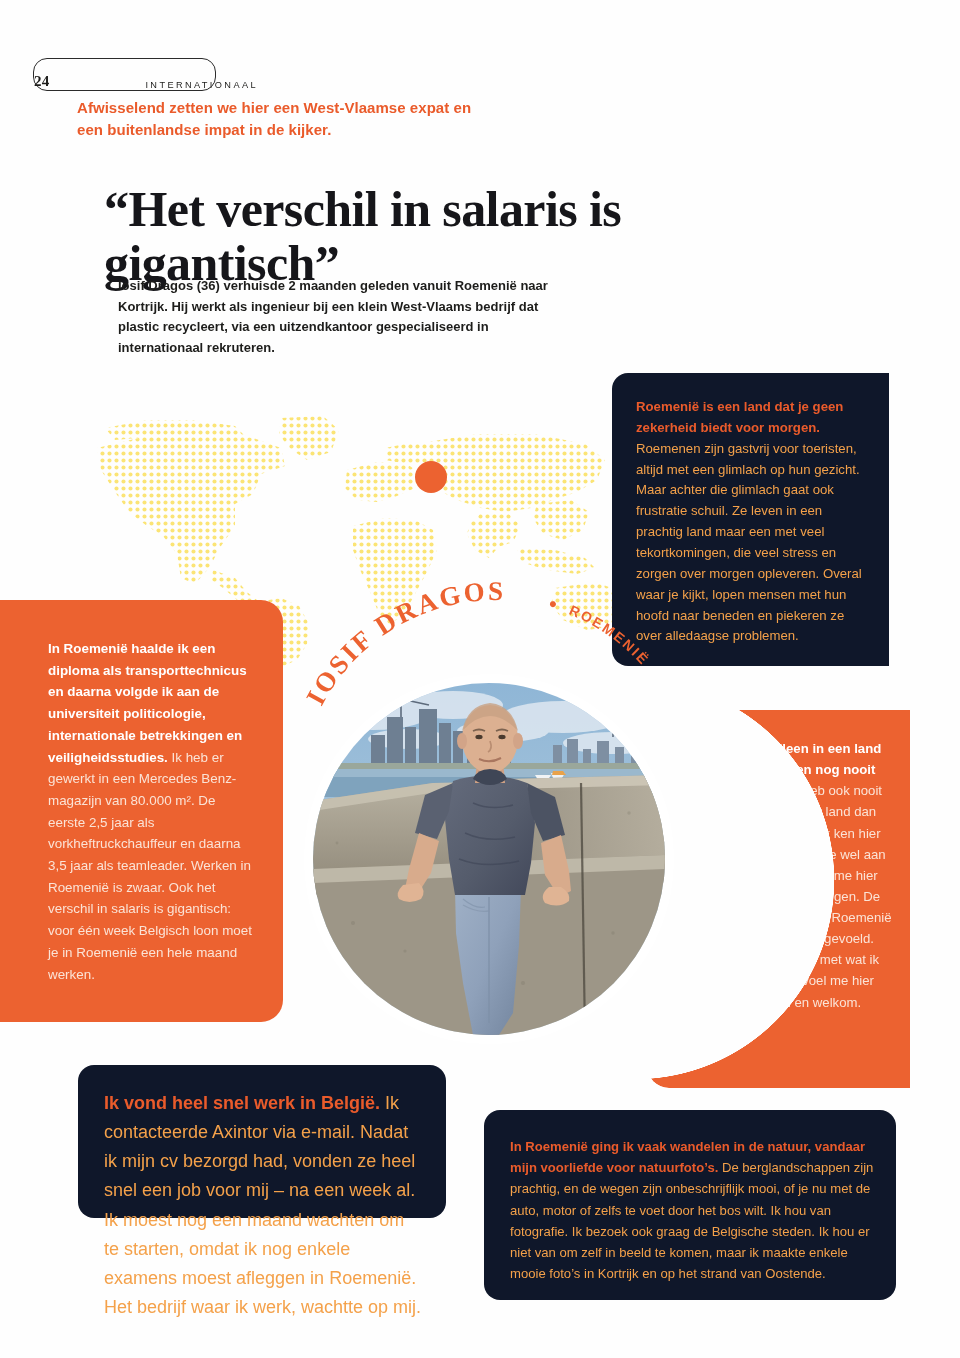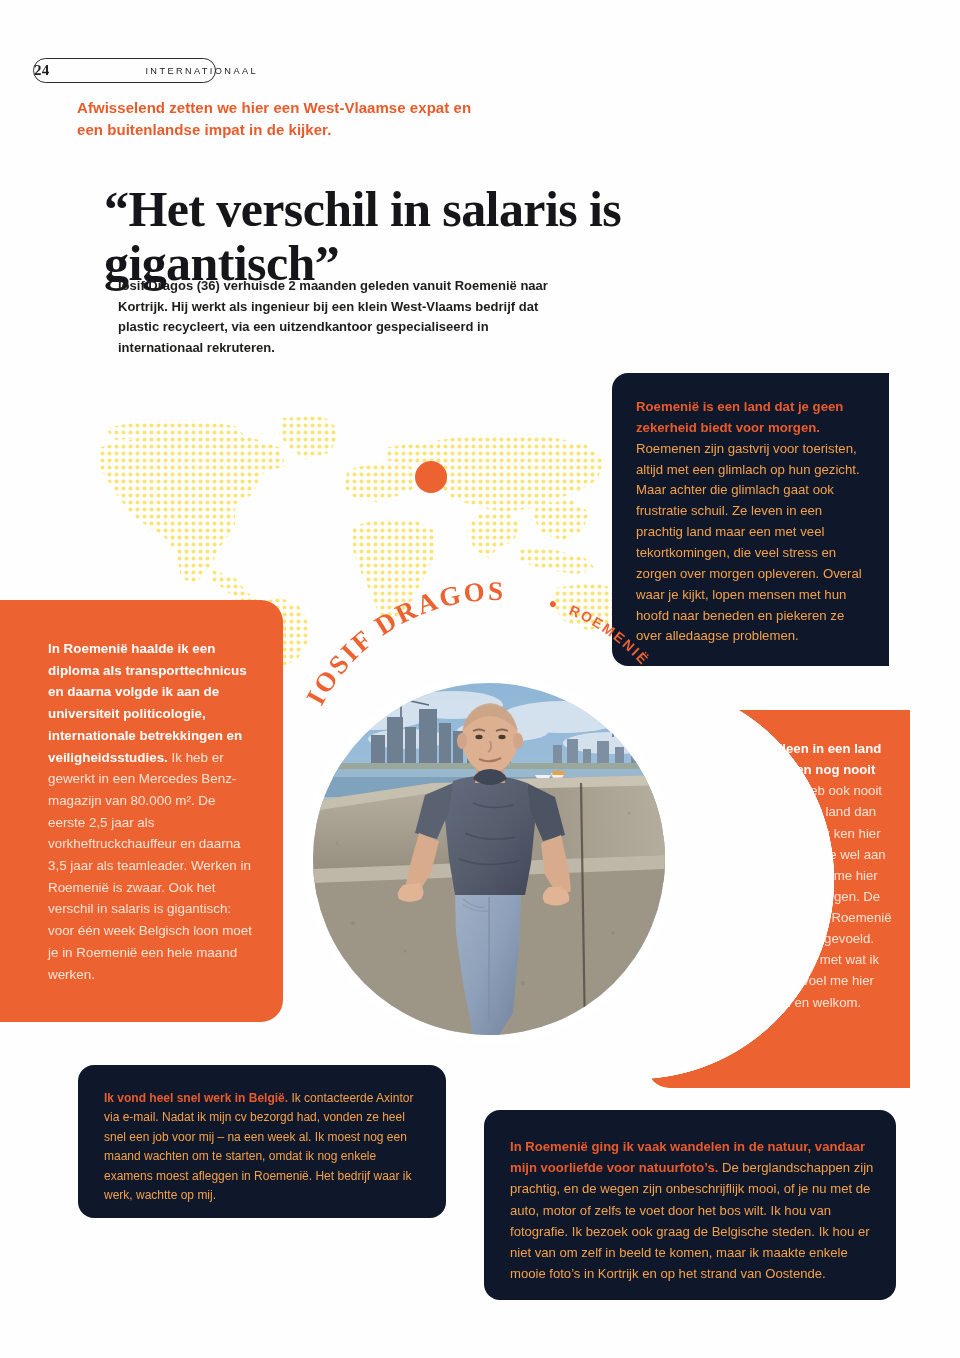--- a/index.html
+++ b/index.html
@@ -12,24 +12,24 @@
     width:960px;
     height:1358px;
     overflow:hidden;
     background:#fefefe;
   }
 
   
   .page-tag{
     position:absolute;
     left:33px; top:58px;
-    width:183px; height:25px;
+    width:183px; height:33px;
     border:1.5px solid #2b2b2b;
     border-radius:14px;
-    display:flex; align-items:center;
+    display:flex; align-items:flex-end;
     box-sizing:border-box;
     gap:48px;
   }
   .page-tag .pg-num{
     width:48px;
     text-align:center;
     font-family:"Liberation Serif", serif;
     font-weight:700;
     font-size:15px;
     color:#1d1d1b;
@@ -148,21 +148,21 @@
       radial-gradient(circle 199px at -12px 170px, transparent 0 199px, #000 199.5px);
   }
   #box-alone .inner{ position:relative; }
 
   
   #box-work{
     left:78px; top:1065px;
     width:368px; height:153px;
     border-radius:16px;
     padding:24px 22px 16px 26px;
-    font-size:12px;
+    font-size:18px;
     line-height:1.62;
   }
 
   
   #box-nature{
     left:484px; top:1110px;
     width:412px; height:190px;
     border-radius:16px;
     padding:26px 14px 0 26px;
     font-size:13.1px;

